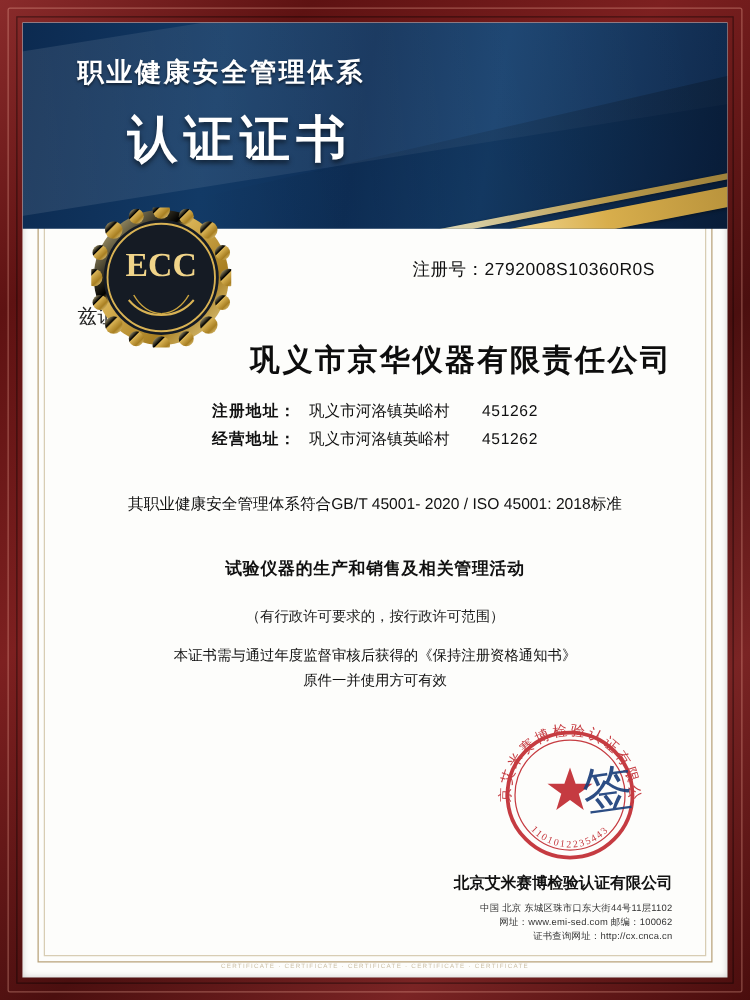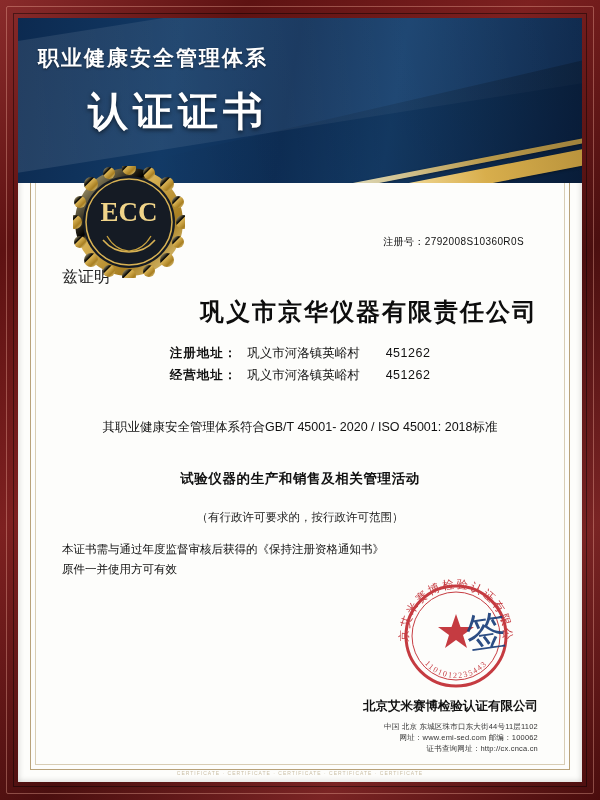--- a/index.html
+++ b/index.html
@@ -97,24 +97,23 @@
     transform: rotate(-11deg);
     box-shadow: 0 1px 3px rgba(0,0,0,0.4);
   }
   .band-gold-stripe.thin {
     bottom: -6px;
     height: 5px;
     opacity: .85;
   }
   .header-titles {
     position: absolute;
-    left: 20px;
+    left: 44px;
     top: 26px;
     color: #ffffff;
-    text-align: right;
   }
   .title-small {
     font-size: 21px;
     font-weight: bold;
     letter-spacing: 2px;
     text-shadow: 0 1px 2px rgba(0,0,0,0.5);
     margin-bottom: 12px;
   }
   .title-big {
     font-size: 40px;
@@ -135,22 +134,22 @@
   }
 
   
   .body-area {
     position: relative;
     padding: 0 44px;
     color: #111;
   }
   .reg-no {
     text-align: right;
-    font-size: 10px;
-    margin-top: 52px;
+    font-size: 14px;
+    margin-top: 24px;
     padding-right: 14px;
     letter-spacing: .4px;
   }
   .hereby {
     margin-top: 18px;
     font-size: 16px;
     color: #222;
   }
   .company-name {
     margin-top: 8px;
@@ -203,20 +202,21 @@
   .gm-label {
     position: absolute;
     right: 0;
     bottom: 0;
     font-size: 12px;
   }
   .notes {
     margin-top: 14px;
     font-size: 11.5px;
     line-height: 20px;
+    text-align: center;
   }
 
   
   .seal {
     position: absolute;
     right: 60px;
     top: 552px;
     width: 132px;
     height: 132px;
     z-index: 6;

